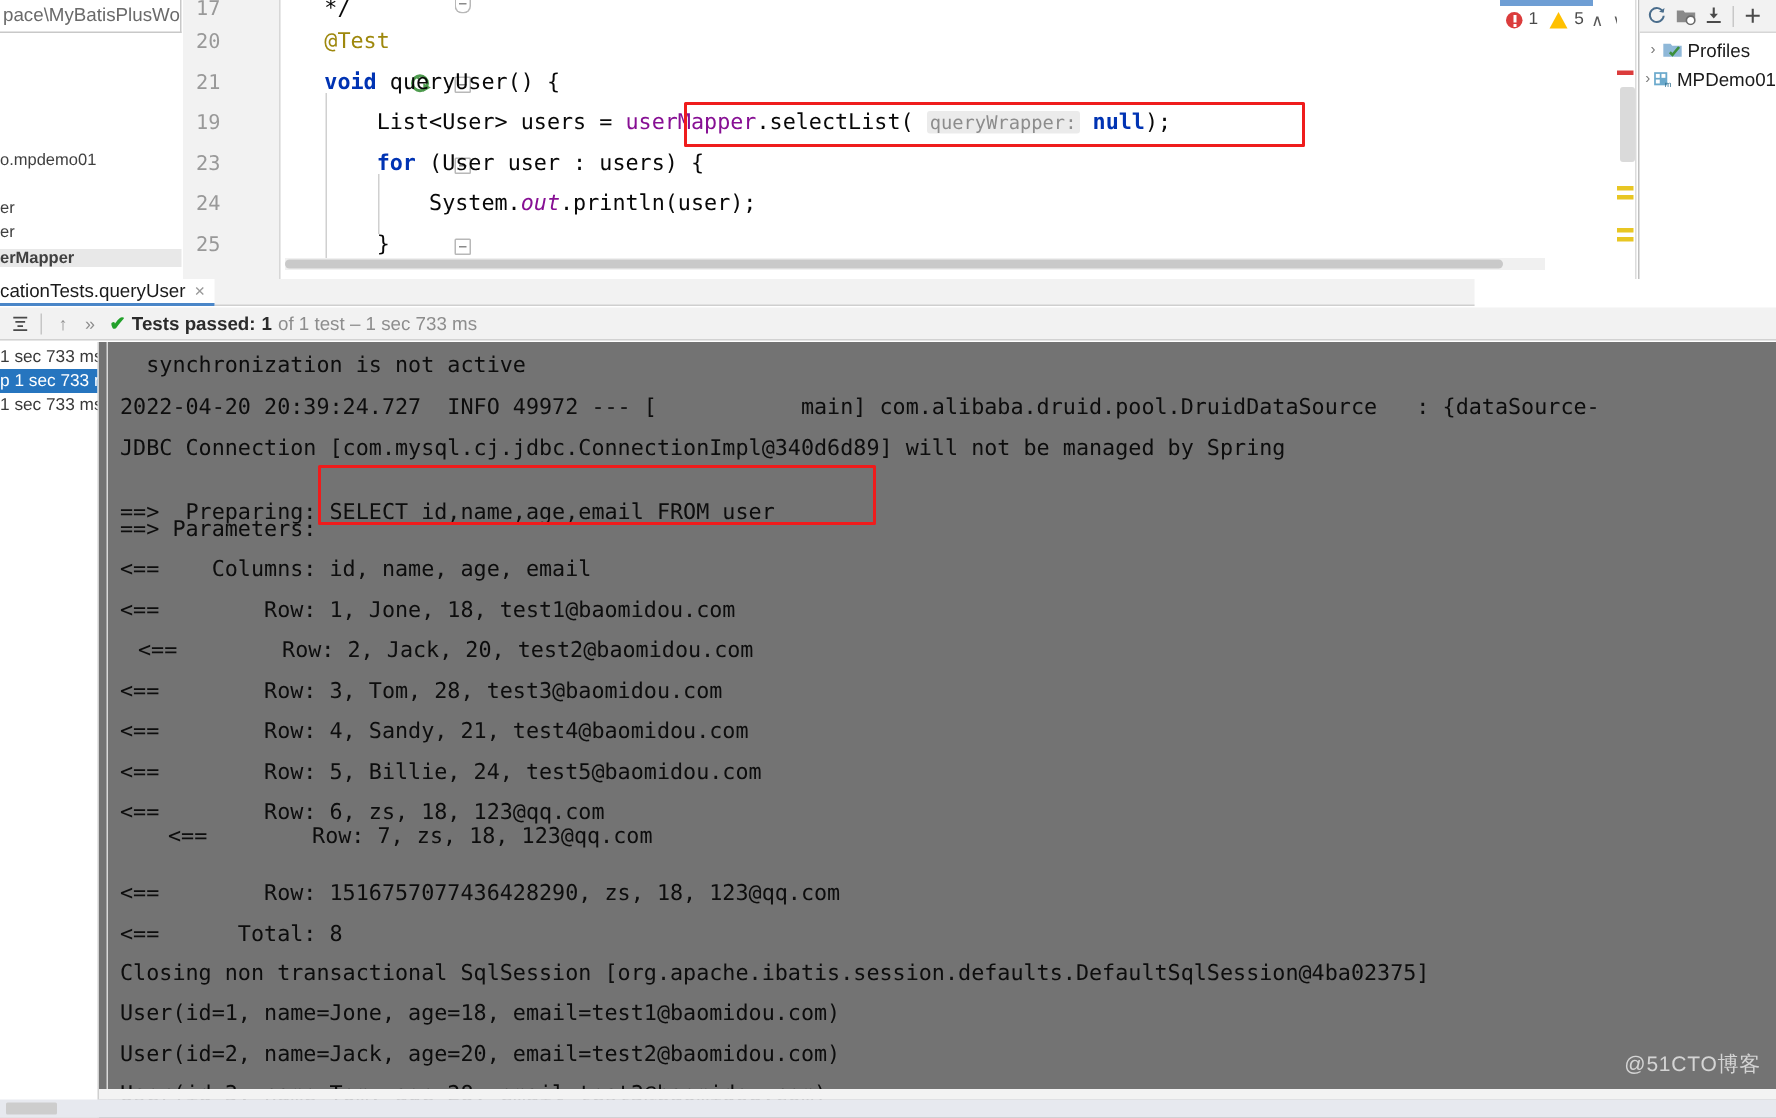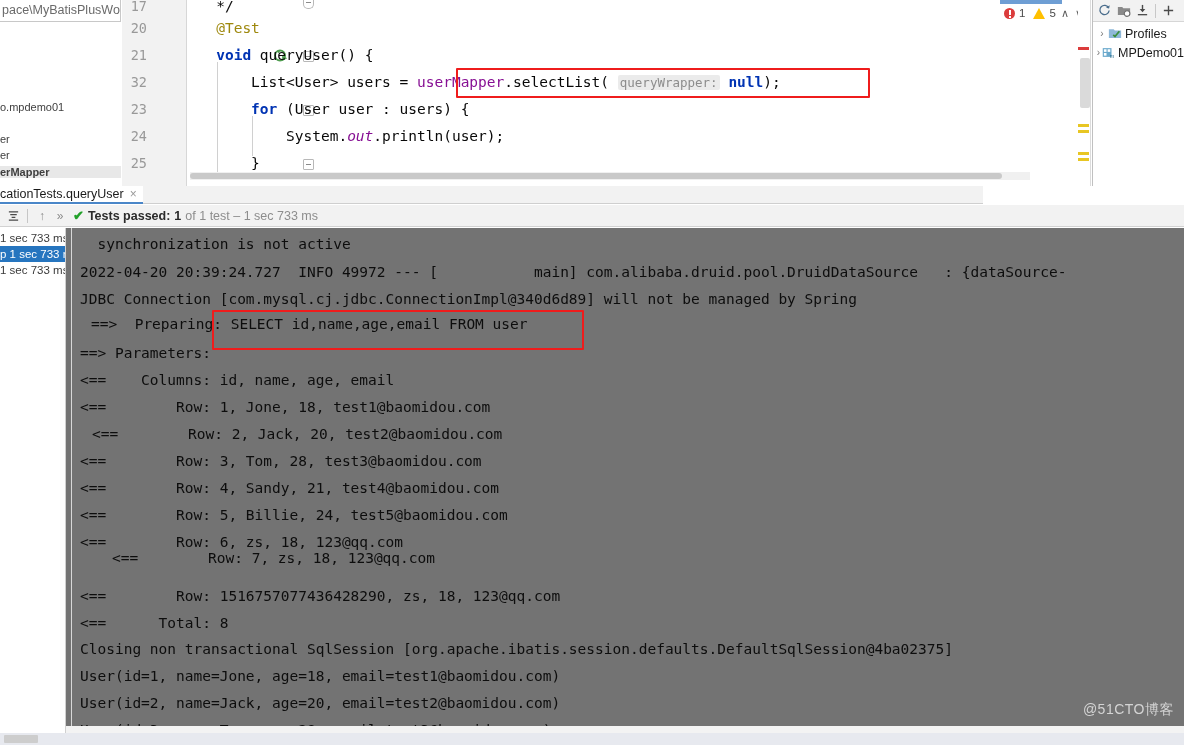--- a/index.html
+++ b/index.html
@@ -144,21 +144,21 @@
           <div class="proj-item" style="top: 133px;">er</div>
           <div class="proj-item" style="top: 149px;">er</div>
           <div class="proj-item hl" style="top: 166px;">erMapper</div>
         </div>
     </div>
 
     <div class="gutter">
       <div class="gutter-line-no" style="top:-2px;">17</div>
       <div class="gutter-line-no" style="top:20px;">20</div>
       <div class="gutter-line-no" style="top:47px;">21</div>
-      <div class="gutter-line-no" style="top:74px;">32</div>
+      <div class="gutter-line-no" style="top:74px;">19</div>
       <div class="gutter-line-no" style="top:101px;">23</div>
       <div class="gutter-line-no" style="top:128px;">24</div>
       <div class="gutter-line-no" style="top:155px;">25</div>
 
       <div class="run-marker" style="top:49px;">
         <svg width="14" height="14" viewBox="0 0 14 14">
           <circle cx="6" cy="6.5" r="5" fill="none" stroke="#4f9c4f" stroke-width="2"></circle>
           <path d="M2.5 2.2 L6 1.2 L5.2 4.4 Z" fill="#4f9c4f"></path>
           <path d="M8.2 6.5 L13.2 9.3 L8.2 12.1 Z" fill="#4f9c4f"></path>
         </svg>
@@ -289,21 +289,21 @@
       <div class="tt-row sel" style="top: 18px;">p 1 sec 733 ms</div>
       <div class="tt-row" style="top: 34px;">1 sec 733 ms</div>
     </div>
 
   <div class="console">
     <div class="con-vline"></div>
     <div id="console-lines">
         <div class="con-line" style="top: 8px;">  synchronization is not active</div>
         <div class="con-line" style="top: 36px;">2022-04-20 20:39:24.727  INFO 49972 --- [           main] com.alibaba.druid.pool.DruidDataSource   : {dataSource-</div>
         <div class="con-line" style="top: 63px;">JDBC Connection [com.mysql.cj.jdbc.ConnectionImpl@340d6d89] will not be managed by Spring</div>
-        <div class="con-line" style="top: 88px; margin-left: 11px;">==&gt;  Preparing: SELECT id,name,age,email FROM user</div>
+        <div class="con-line" style="top: 106px;">==&gt;  Preparing: SELECT id,name,age,email FROM user</div>
         <div class="con-line" style="top: 117px;">==&gt; Parameters:</div>
         <div class="con-line" style="top: 144px;">&lt;==    Columns: id, name, age, email</div>
         <div class="con-line" style="top: 171px;">&lt;==        Row: 1, Jone, 18, test1@baomidou.com</div>
         <div class="con-line" style="top: 198px; margin-left: 12px;">&lt;==        Row: 2, Jack, 20, test2@baomidou.com</div>
         <div class="con-line" style="top: 225px;">&lt;==        Row: 3, Tom, 28, test3@baomidou.com</div>
         <div class="con-line" style="top: 252px;">&lt;==        Row: 4, Sandy, 21, test4@baomidou.com</div>
         <div class="con-line" style="top: 279px;">&lt;==        Row: 5, Billie, 24, test5@baomidou.com</div>
         <div class="con-line" style="top: 306px;">&lt;==        Row: 6, zs, 18, 123@qq.com</div>
         <div class="con-line" style="top: 322px; margin-left: 32px;">&lt;==        Row: 7, zs, 18, 123@qq.com</div>
         <div class="con-line" style="top: 360px;">&lt;==        Row: 1516757077436428290, zs, 18, 123@qq.com</div>

